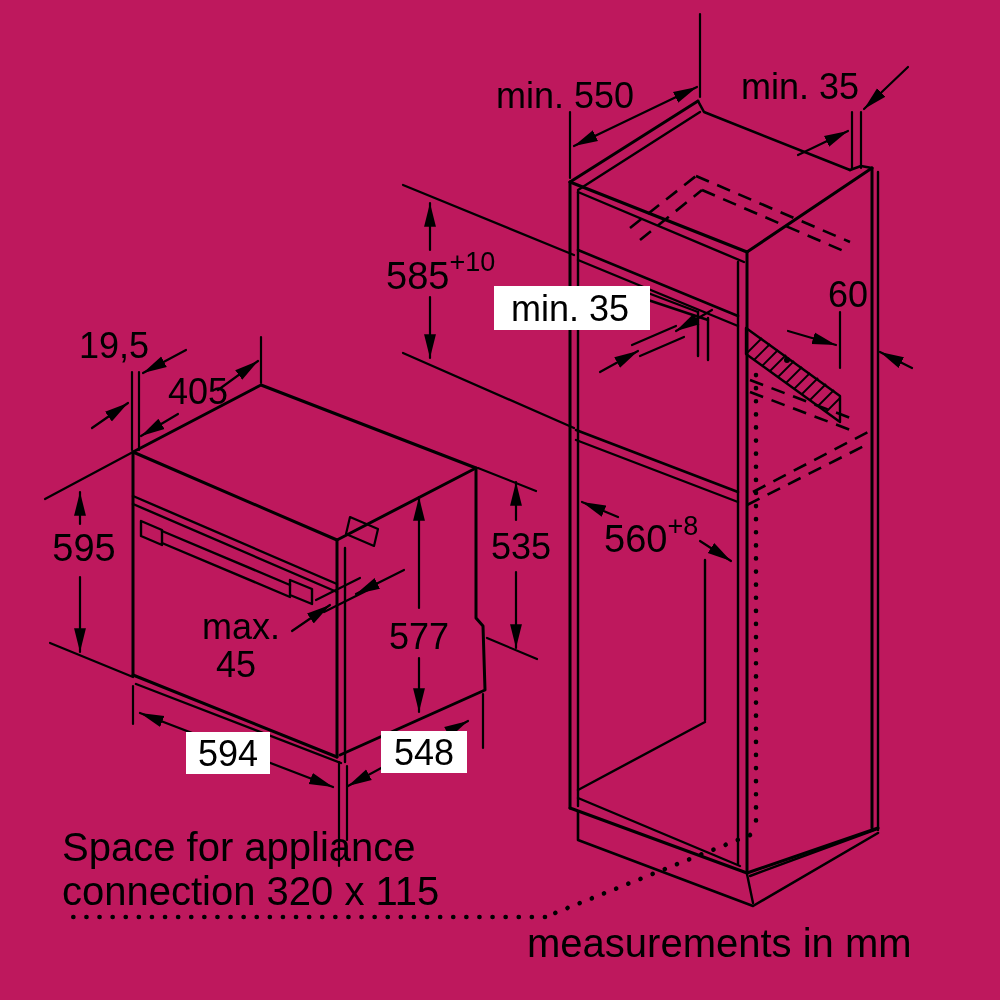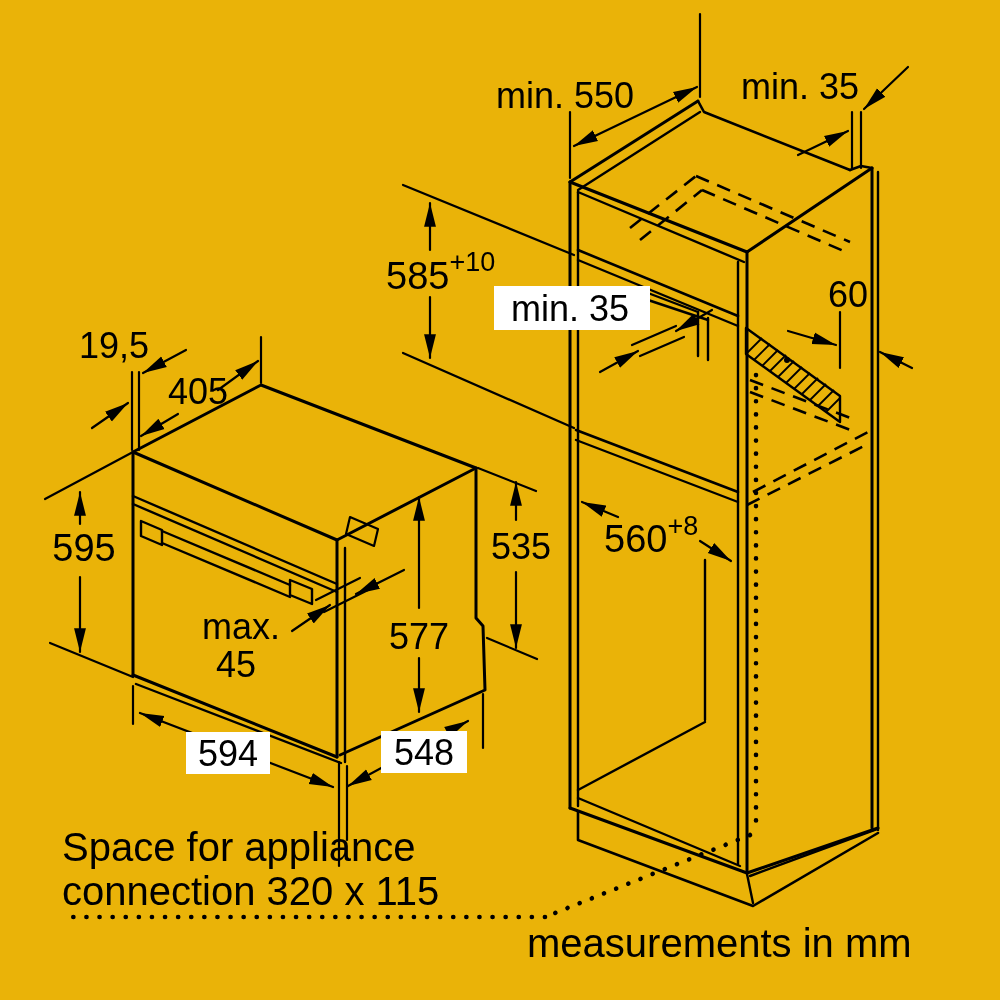--- a/index.html
+++ b/index.html
@@ -1,16 +1,16 @@
 <!DOCTYPE html>
 <html><head>
 <meta charset="utf-8">
 <style>
   html,body{margin:0;padding:0;background:#fff;}
-  .stage{position:relative;width:1000px;height:1000px;background:#eab308;overflow:hidden;}
+  .stage{position:relative;width:1000px;height:1000px;background:#be185d;overflow:hidden;}
   svg{display:block;}
   text{font-family:"Liberation Sans","DejaVu Sans",sans-serif;fill:#000;}
   .dim-label{font-size:36px;}
   .dim-label-lg{font-size:38px;}
   .note-label{font-size:40px;}
   .sup{font-size:27px;}
 </style>
 </head>
 <body>
 

